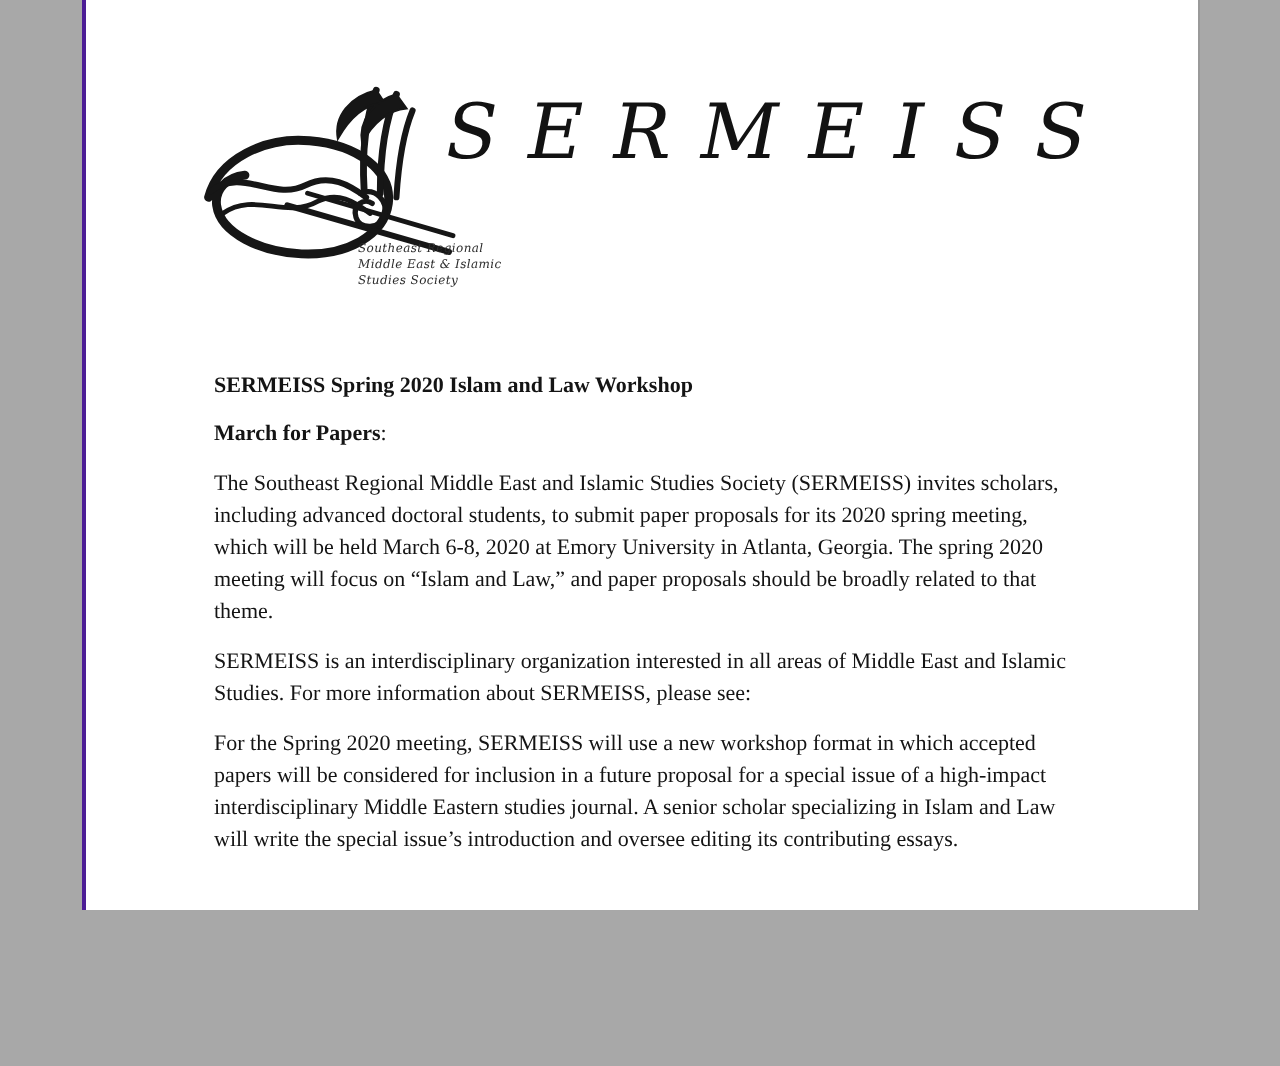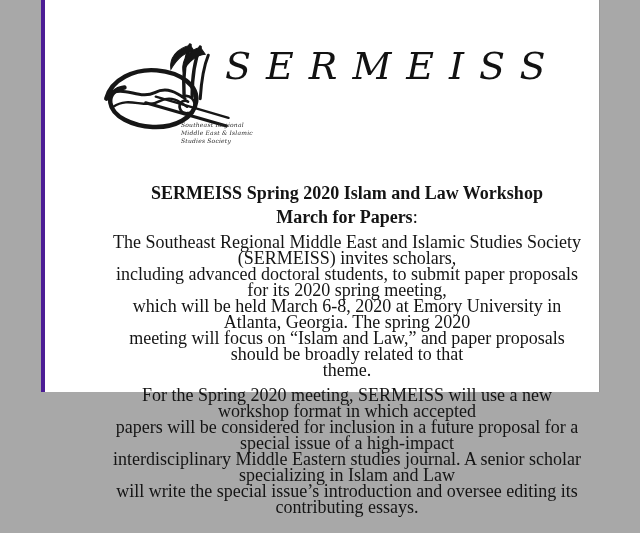--- a/index.html
+++ b/index.html
@@ -12,23 +12,23 @@
     width: 640px;
     height: 533px;
     background: var(--canvas-bg, #a8a8a8);
     overflow: hidden;
   }
   .page {
     position: absolute;
     left: 41px;
     top: 0;
     width: 559px;
-    height: 392px;
+    height: 455px;
     background: var(--page-bg, #ffffff);
-    border-left: 4px solid #4c1d95;
+    border-left: 2px solid #4c1d95;
     border-right: 1px solid #9a9a9a;
     box-sizing: border-box;
   }
   
   .logo-svg {
     position: absolute;
     left: 58px;
     top: 32px;
     width: 152px;
     height: 101px;
@@ -60,24 +60,23 @@
   
   .content {
     position: absolute;
     left: 64px;
     top: 185px;
     width: 476px;
     color: #141414;
   }
   .content p {
     margin: 0 0 9px 0;
-    font-size: 18px;
+    font-size: 11px;
     line-height: 16px;
     white-space: pre-line;
-    text-align: center;
   }
   .h { font-weight: bold; margin-bottom: 8px !important; }
   .h-cfp { margin-bottom: 9px !important; }
   .h-cfp .punct { font-weight: normal; }
   .link {
     color: var(--link-color, #2525c4);
     text-decoration: underline;
     cursor: pointer;
   }
 </style>
@@ -120,20 +119,22 @@
 
 
       <p class="h h-cfp"><span>March for Papers</span><span class="punct">:</span></p>
 
       <p>The Southeast Regional Middle East and Islamic Studies Society (SERMEISS) invites scholars,
 including advanced doctoral students, to submit paper proposals for its 2020 spring meeting,
 which will be held March 6-8, 2020 at Emory University in Atlanta, Georgia. The spring 2020
 meeting will focus on “Islam and Law,” and paper proposals should be broadly related to that
 theme.</p>
 
+      <p>SERMEISS is an interdisciplinary organization interested in all areas of Middle East and Islamic
+Studies. For more information about SERMEISS, please see:</p>
 
 
       <p>For the Spring 2020 meeting, SERMEISS will use a new workshop format in which accepted
 papers will be considered for inclusion in a future proposal for a special issue of a high-impact
 interdisciplinary Middle Eastern studies journal. A senior scholar specializing in Islam and Law
 will write the special issue’s introduction and oversee editing its contributing essays.</p>
 
     </div>
 
   </div>

